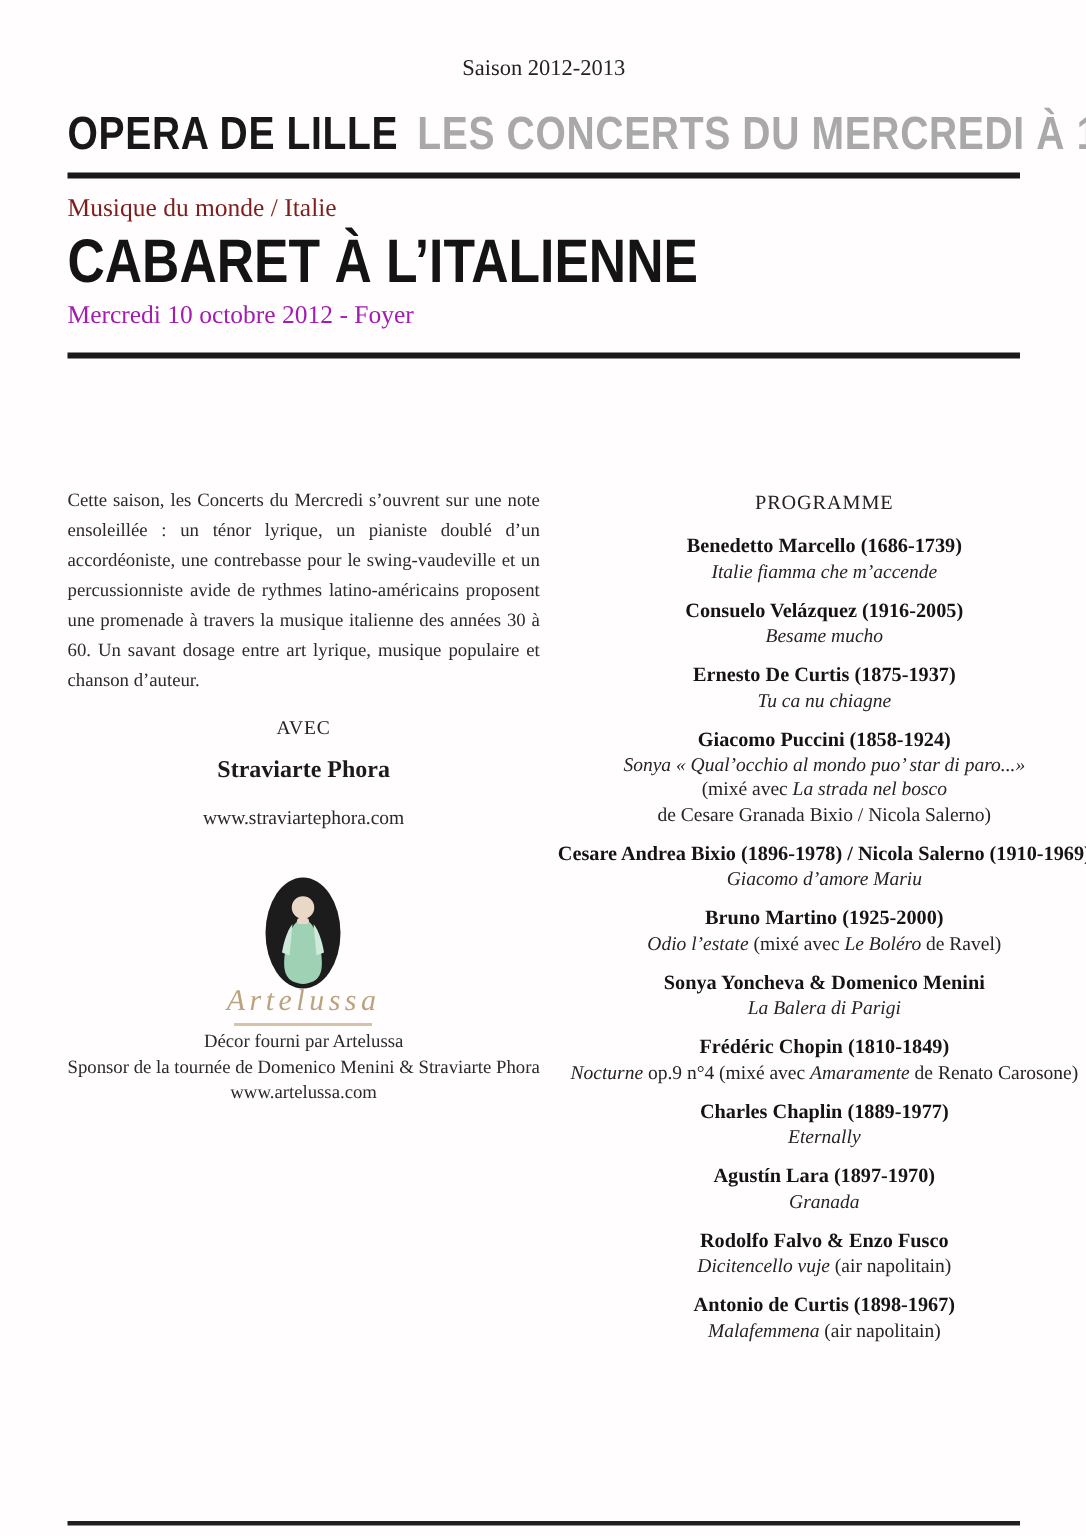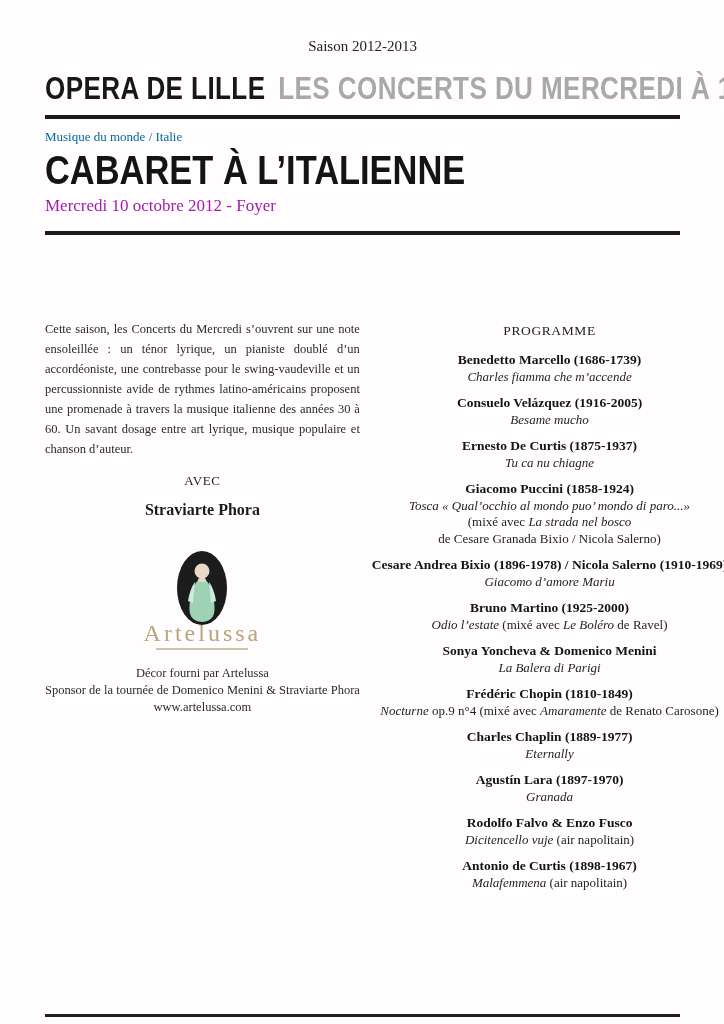--- a/index.html
+++ b/index.html
@@ -16,21 +16,21 @@
   }
   .masthead { margin:8px 45px 0 45px; white-space:nowrap; }
   .masthead-inner {
     display:inline-block; transform:scaleX(0.84); transform-origin:left center;
     font-family:"Liberation Sans", sans-serif; font-weight:700;
     font-size:31px; letter-spacing:0.5px; white-space:nowrap;
   }
   .brand { color:#181818; }
   .series { color:#a9a9a9; margin-left:6px; }
   .rule { border:0; height:4px; background:#1a1a1a; margin:8px 44px 0 45px; }
-  .category { margin:10px 45px 0 45px; font-size:13px; color:#0369a1; }
+  .category { margin:10px 45px 0 45px; font-size:17px; color:#7f1d1d; }
   .title-wrap { margin:2px 45px 0 45px; white-space:nowrap; }
   .title-inner {
     display:inline-block; transform:scaleX(0.84); transform-origin:left center;
     font-family:"Liberation Sans", sans-serif; font-weight:700;
     font-size:41px; line-height:46px; color:#141414; white-space:nowrap;
   }
   .datevenue { margin:3px 45px 0 45px; font-size:17px; color:#a21caf; }
   .rule2 { margin-top:15px; }
   
   .columns { display:flex; margin-top:84px; padding:0 44px 0 45px; align-items:flex-start; }
@@ -42,25 +42,25 @@
   }
   .avec-heading { font-size:13px; letter-spacing:0.6px; color:#222; margin-bottom:12px; }
   .ensemble { font-size:16px; font-weight:700; line-height:17.5px; color:#1b1b1b; }
   .member { font-size:13.5px; line-height:17.5px; color:#2a2a2a; white-space:nowrap; }
   .member b { color:#141414; }
   .website { margin-top:14px; font-size:13px; color:#2a2a2a; }
   
   .logo-block { margin-top:30px; }
   .logo-figure { display:block; margin:0 auto; }
   .logo-script {
-    font-size:24px; letter-spacing:3px;
+    font-style:italic; font-size:20px; letter-spacing:3px;
     color:#b09468; opacity:0.85; margin-top:-6px; line-height:24px;
   }
   .logo-tagline { width:92px; height:2px; margin:3px auto 0 auto; background:rgba(176,148,104,0.55); }
-  .sponsor { margin-top:15px; font-size:12.5px; line-height:17px; color:#2a2a2a; }
+  .sponsor { margin-top:2px; font-size:12.5px; line-height:17px; color:#2a2a2a; }
   .sponsor .line { white-space:nowrap; }
   
   .prog-heading { font-size:13.5px; letter-spacing:0.6px; color:#222; margin:4px 0 13px 0; }
   .prog-item { margin-bottom:10px; }
   .composer {
     font-size:13.5px; font-weight:700; line-height:16.5px; color:#141414; white-space:nowrap;
   }
   .piece-line { font-size:13px; line-height:16.5px; color:#242424; white-space:nowrap; }
   .piece-line i { font-style:italic; }
   
@@ -93,20 +93,21 @@
   <hr class="rule rule2">
 
   <div class="columns">
 
     <div class="left-col">
       <p class="intro">Cette saison, les Concerts du Mercredi s’ouvrent sur une note ensoleillée : un ténor lyrique, un pianiste doublé d’un accordéoniste, une contrebasse pour le swing-vaudeville et un percussionniste avide de rythmes latino-américains proposent une promenade à travers la musique italienne des années 30 à 60. Un savant dosage entre art lyrique, musique populaire et chanson d’auteur.</p>
 
       <div class="avec-heading">AVEC</div>
       <div class="ensemble">Straviarte Phora</div>
 
+      <div class="website">www.straviartephora.com</div>
 
       <div class="logo-block">
         <svg class="logo-figure" width="58" height="78" viewBox="0 0 58 78">
           <ellipse cx="29" cy="39" rx="25" ry="37" fill="#1c1c1c"></ellipse>
           <circle cx="29" cy="22" r="7.5" fill="#e9d8c6"></circle>
           <path d="M29 29 C 23 31 19 38 17 52 C 15 66 18 72 29 73 C 40 72 43 66 41 52 C 39 38 35 31 29 29 Z" fill="#9fd1b5"></path>
           <path d="M22 33 C 18 38 16 46 15 52 L 20 54 Z" fill="#cdeadb"></path>
           <path d="M36 33 C 40 38 42 46 43 52 L 38 54 Z" fill="#cdeadb"></path>
           <rect x="25" y="29" width="8" height="4" rx="2" fill="#e9d8c6"></rect>
         </svg>
@@ -119,33 +120,33 @@
         <div class="line">Sponsor de la tournée de Domenico Menini &amp; Straviarte Phora</div>
         <div class="line">www.artelussa.com</div>
       </div>
     </div>
 
     <div class="right-col">
       <div class="prog-heading">PROGRAMME</div>
       <div>
           <div class="prog-item">
             <div class="composer">Benedetto Marcello (1686-1739)</div>
-            <div class="piece-line"><i>Charles fiamma che m’accende</i></div>
+            <div class="piece-line"><i>Italie fiamma che m’accende</i></div>
           </div>
           <div class="prog-item">
             <div class="composer">Consuelo Velázquez (1916-2005)</div>
             <div class="piece-line"><i>Besame mucho</i></div>
           </div>
           <div class="prog-item">
             <div class="composer">Ernesto De Curtis (1875-1937)</div>
             <div class="piece-line"><i>Tu ca nu chiagne</i></div>
           </div>
           <div class="prog-item">
             <div class="composer">Giacomo Puccini (1858-1924)</div>
-            <div class="piece-line"><i>Tosca « Qual’occhio al mondo puo’ mondo di paro...»</i></div>
+            <div class="piece-line"><i>Sonya « Qual’occhio al mondo puo’ star di paro...»</i></div>
             <div class="piece-line"><span>(mixé avec </span><i>La strada nel bosco</i></div>
             <div class="piece-line"><span>de Cesare Granada Bixio / Nicola Salerno)</span></div>
           </div>
           <div class="prog-item">
             <div class="composer">Cesare Andrea Bixio (1896-1978) / Nicola Salerno (1910-1969)</div>
             <div class="piece-line"><i>Giacomo d’amore Mariu</i></div>
           </div>
           <div class="prog-item">
             <div class="composer">Bruno Martino (1925-2000)</div>
             <div class="piece-line"><i>Odio l’estate </i><span>(mixé avec </span><i>Le Boléro </i><span>de Ravel)</span></div>

